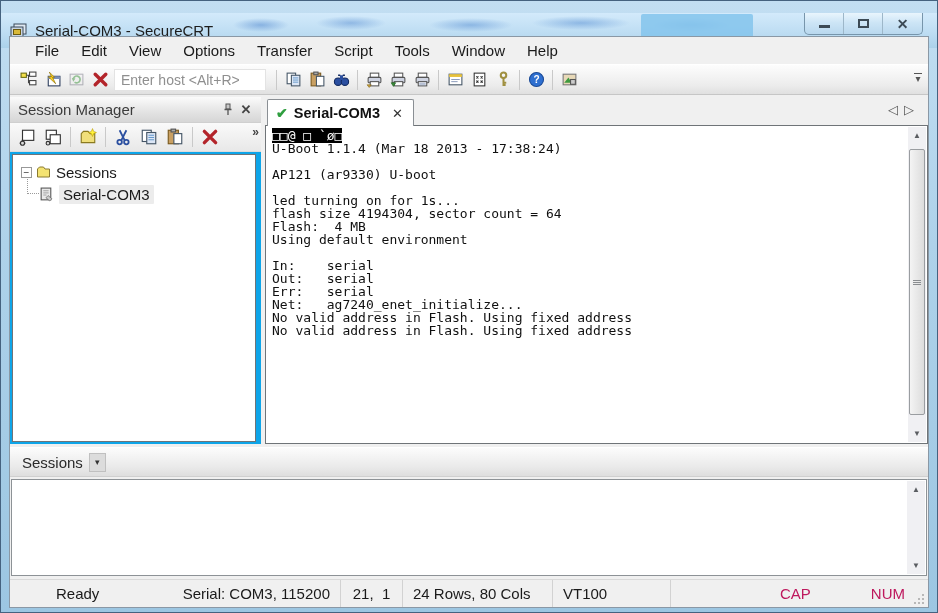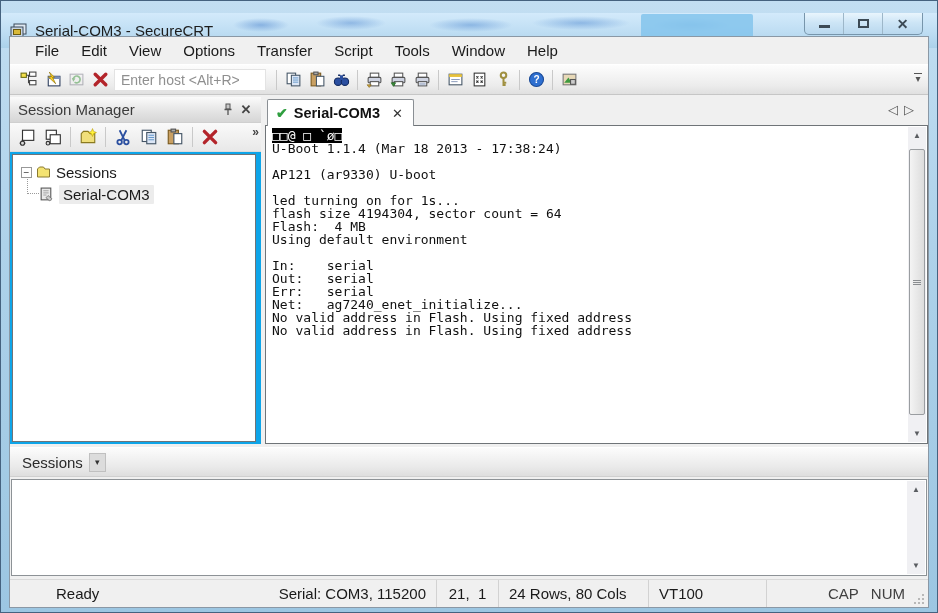--- a/index.html
+++ b/index.html
@@ -118,21 +118,21 @@
   
   .statusbar { height:28px; flex:0 0 auto; margin-top:3px; background:#f0f0f0; border-top:1px solid #d9d9d9;
     display:flex; align-items:center; font-size:15px; color:#1a1a1a; }
   .st-seg { height:100%; display:flex; align-items:center; border-left:1px solid #d2d2d2; padding:0 10px; white-space:pre; }
   .st-ready { flex:1; border-left:none; padding-left:10px;margin-left:36px; }
   .st-conn { justify-content:flex-end; min-width:160px; border-left:none; }
   .st-cursor { width:62px; justify-content:center; }
   .st-grid { width:150px; }
   .st-emu { width:118px; }
   .st-gap { width:56px; }
-  .st-dim { color:#404040; padding:0 6px; }
+  .st-dim { color:#be185d; padding:0 6px;margin-left:48px; }
   .grip { width:14px; height:14px; margin:8px 3px 0 0; position:relative; }
   .grip i { position:absolute; width:2px; height:2px; background:#b8b8b8; }
 </style>
 </head>
 <body>
 
 <div class="window">
 
   <div class="titlebar">
     <div class="title-blue-patch"></div>

